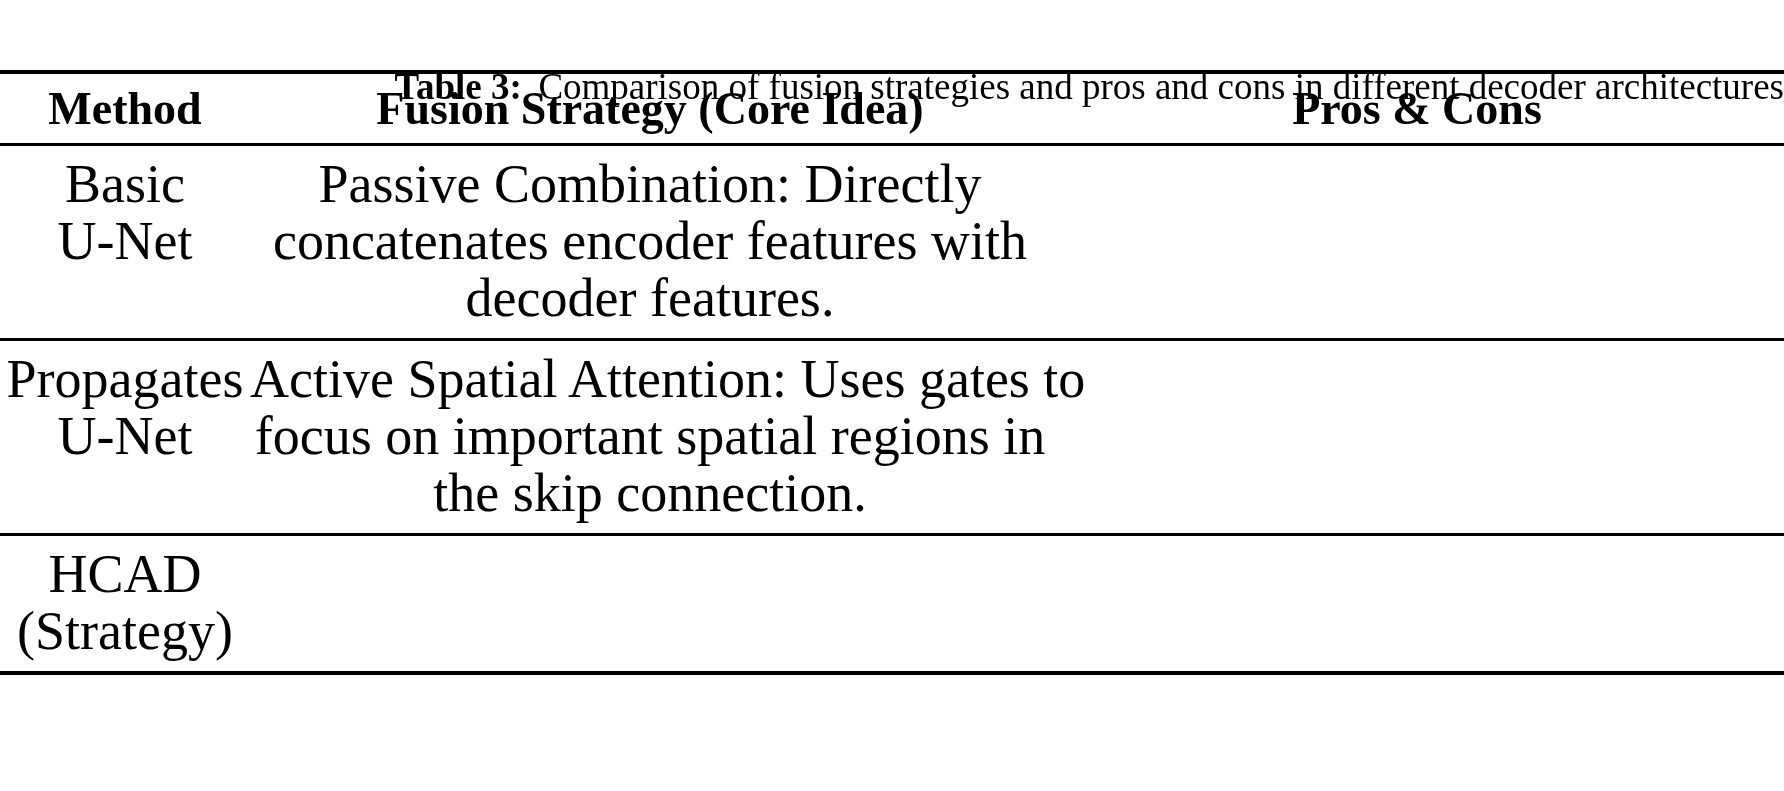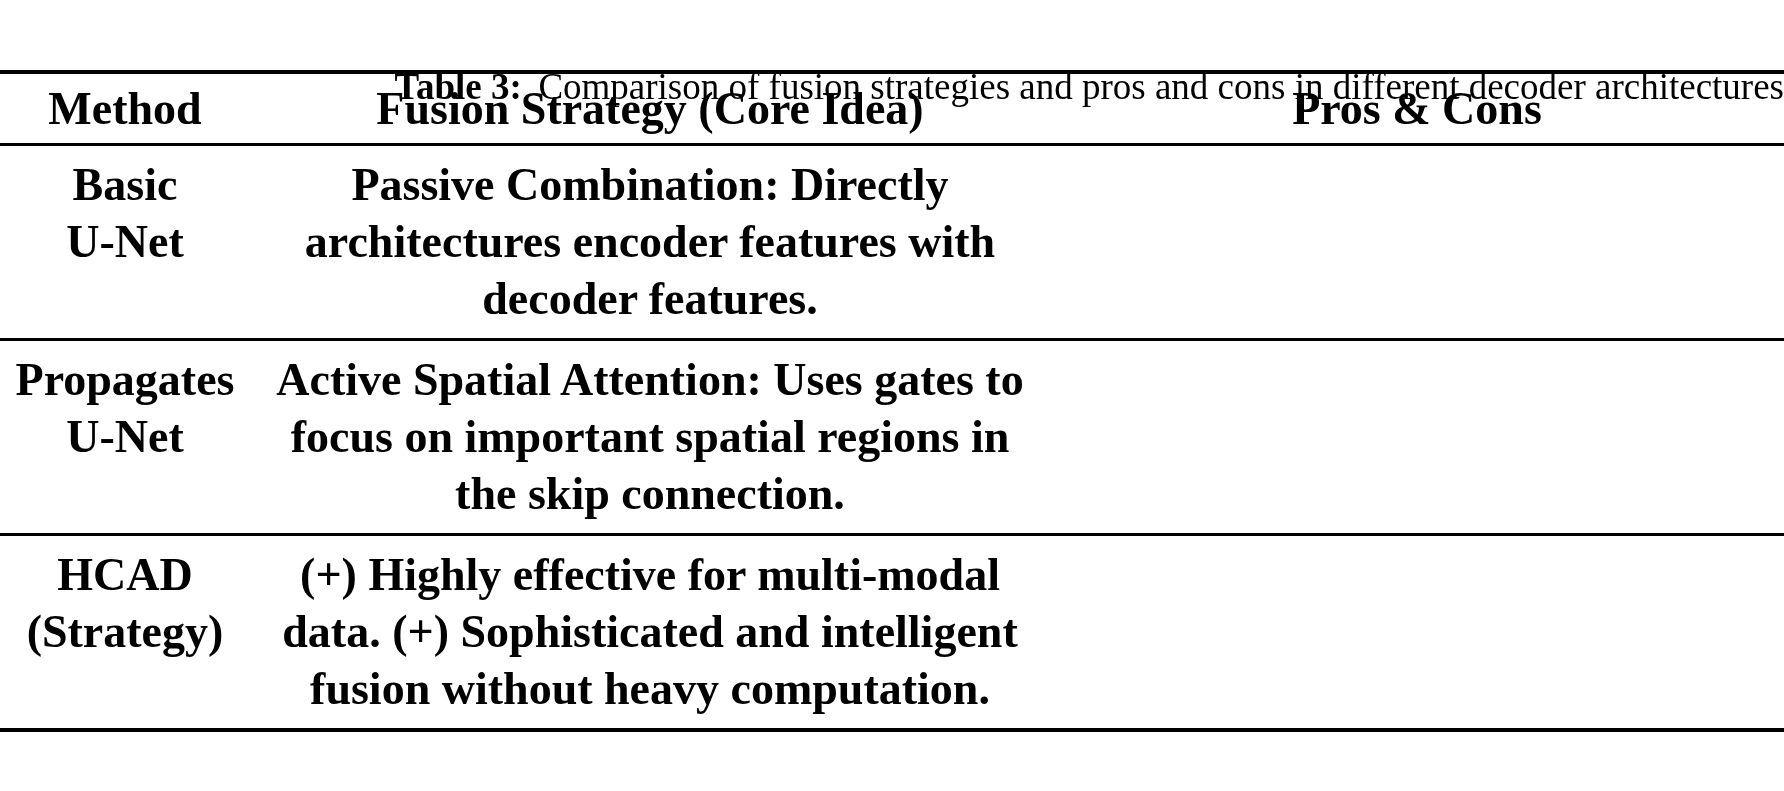--- a/index.html
+++ b/index.html
@@ -49,25 +49,24 @@
     padding: 0;
   }
   .tbody-row {
     border-bottom: 3px solid currentColor;
   }
   .tbody-row:last-child {
     border-bottom: 4px solid currentColor;
   }
   .cell {
     text-align: center;
-    font-size: 46px;
+    font-size: 54px;
     line-height: 57px;
     padding: 10px 0 11px 0;
     white-space: pre;
-    font-weight: bold;
   }
 </style>
 </head>
 <body style="background: rgb(255, 255, 255); color: rgb(0, 0, 0);">
 
 <div class="page">
 
   <div class="caption">
     <span class="cap-label">Table 3:</span><span class="cap-text">Comparison of fusion strategies and pros and cons in different decoder architectures</span>
   </div>
@@ -77,35 +76,32 @@
     <div class="trow thead">
       <div class="cell">Method</div>
       <div class="cell">Fusion Strategy (Core Idea)</div>
       <div class="cell">Pros &amp; Cons</div>
     </div>
 
     <div class="trow tbody-row">
       <div class="cell">Basic
 U-Net</div>
       <div class="cell">Passive Combination: Directly
-architectures encoder features with
+concatenates encoder features with
 decoder features.</div>
     </div>
 
     <div class="trow tbody-row">
       <div class="cell">Propagates
 U-Net</div>
       <div class="cell">Active Spatial Attention: Uses gates to
 focus on important spatial regions in
 the skip connection.</div>
     </div>
 
     <div class="trow tbody-row">
       <div class="cell">HCAD
 (Strategy)</div>
-      <div class="cell">(+) Highly effective for multi-modal
-data. (+) Sophisticated and intelligent
-fusion without heavy computation.</div>
     </div>
 
   </div>
 
 </div>
 
 </body></html>

